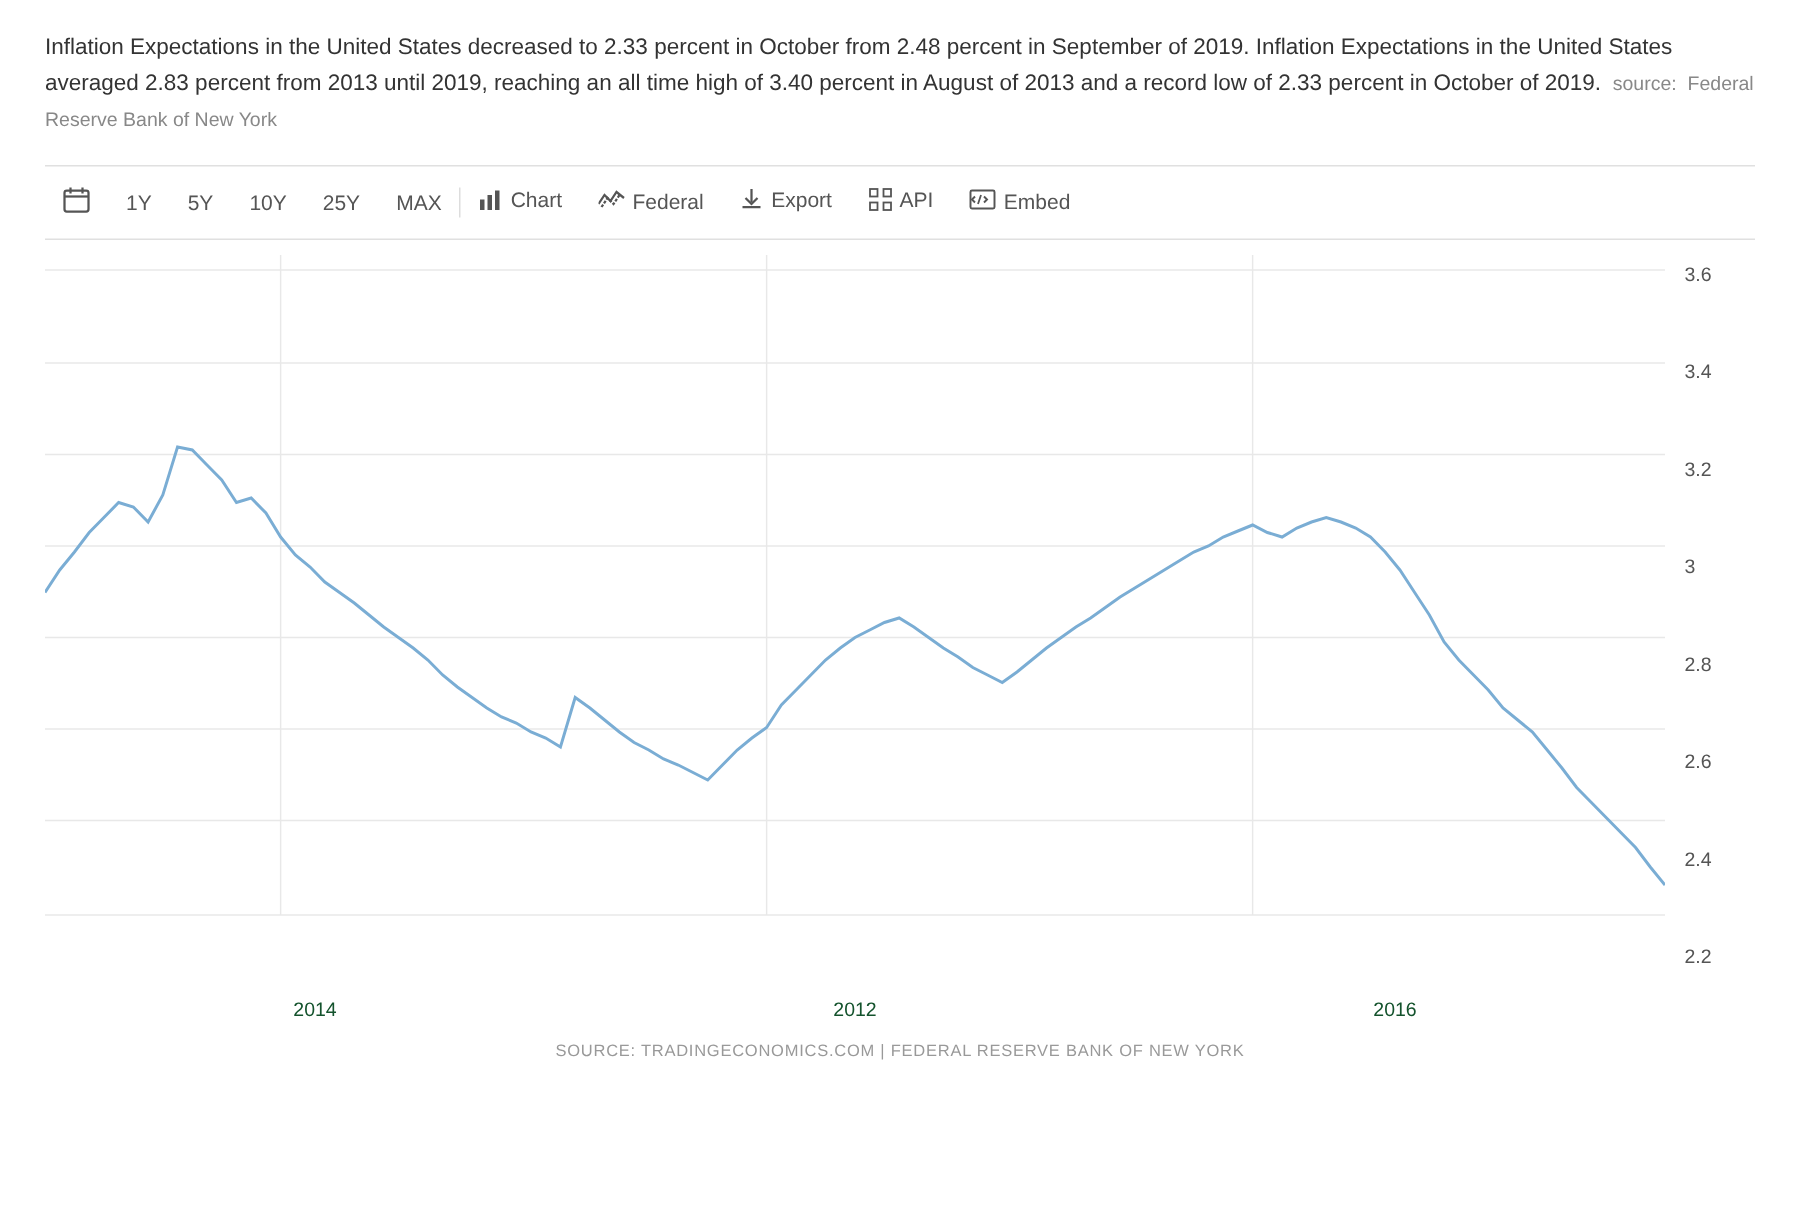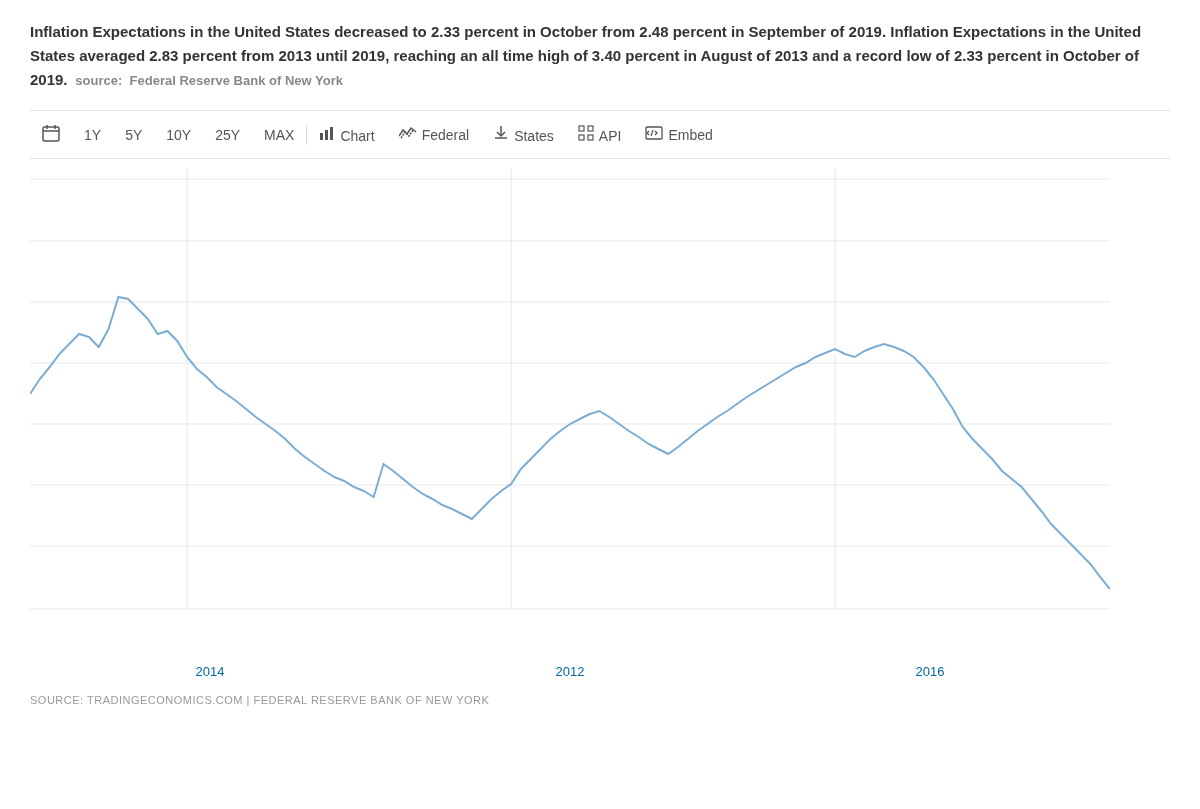--- a/index.html
+++ b/index.html
@@ -11,38 +11,37 @@
       width: 1200px;
       min-height: 809px;
       padding: 20px 30px;
     }
     .description {
       font-size: 15px;
       line-height: 1.6;
       color: #333;
       margin-bottom: 18px;
       max-width: 1140px;
-      font-weight: bold;
     }
     .description .source-text {
       font-size: 13px;
       color: #888;
     }
     .toolbar {
       display: flex;
       align-items: center;
       gap: 0;
       border-top: 1px solid #e0e0e0;
       border-bottom: 1px solid #e0e0e0;
       padding: 8px 0;
       margin-bottom: 10px;
     }
     .toolbar-item {
       display: flex;
-      align-items: flex-end;
+      align-items: flex-start;
       gap: 5px;
       padding: 5px 12px;
       cursor: pointer;
       color: #555;
       font-size: 14px;
       border-right: none;
       white-space: nowrap;
     }
     .toolbar-icon {
       font-size: 15px;
@@ -89,23 +88,24 @@
       left: 0;
       right: 60px;
       bottom: 0;
       height: 35px;
       display: flex;
       align-items: center;
       justify-content: space-around;
     }
     .x-label {
       font-size: 13px;
-      color: #0369a1;
+      color: #14532d;
     }
     .chart-source {
+      text-align: center;
       font-size: 11px;
       color: #999;
       letter-spacing: 0.5px;
       margin-top: 5px;
     }
     svg.line-chart {
       width: 100%;
       height: 100%;
     }
   </style>
@@ -173,21 +173,21 @@
   </div>
 
   <div class="toolbar-item">
     <span class="toolbar-icon">
       <svg width="16" height="16" viewBox="0 0 16 16" fill="none">
         <line x1="8" y1="1" x2="8" y2="10" stroke="#555" stroke-width="1.5"></line>
         <polyline points="4,7 8,11 12,7" stroke="#555" stroke-width="1.5" fill="none"></polyline>
         <line x1="2" y1="13" x2="14" y2="13" stroke="#555" stroke-width="1.5"></line>
       </svg>
     </span>
-    <span>States</span>
+    <span>Export</span>
   </div>
 
   <div class="toolbar-item">
     <span class="toolbar-icon">
       <svg width="16" height="16" viewBox="0 0 16 16" fill="none">
         <rect x="1" y="1" width="5" height="5" stroke="#555" stroke-width="1.2" fill="none"></rect>
         <rect x="10" y="1" width="5" height="5" stroke="#555" stroke-width="1.2" fill="none"></rect>
         <rect x="1" y="10" width="5" height="5" stroke="#555" stroke-width="1.2" fill="none"></rect>
         <rect x="10" y="10" width="5" height="5" stroke="#555" stroke-width="1.2" fill="none"></rect>
       </svg>
@@ -335,20 +335,30 @@
           1050,365
           1060,375
           1070,385
           1080,395
           1090,408
           1100,420
         "></polyline>
     </svg>
   </div>
 
+  <div class="y-axis">
+    <span class="y-label">3.6</span>
+    <span class="y-label">3.4</span>
+    <span class="y-label">3.2</span>
+    <span class="y-label">3</span>
+    <span class="y-label">2.8</span>
+    <span class="y-label">2.6</span>
+    <span class="y-label">2.4</span>
+    <span class="y-label">2.2</span>
+  </div>
 
   <div class="x-axis">
     <span class="x-label">2014</span>
     <span class="x-label">2012</span>
     <span class="x-label">2016</span>
   </div>
 </div>
 
 <div class="chart-source">
   <span>SOURCE: TRADINGECONOMICS.COM | FEDERAL RESERVE BANK OF NEW YORK</span>

